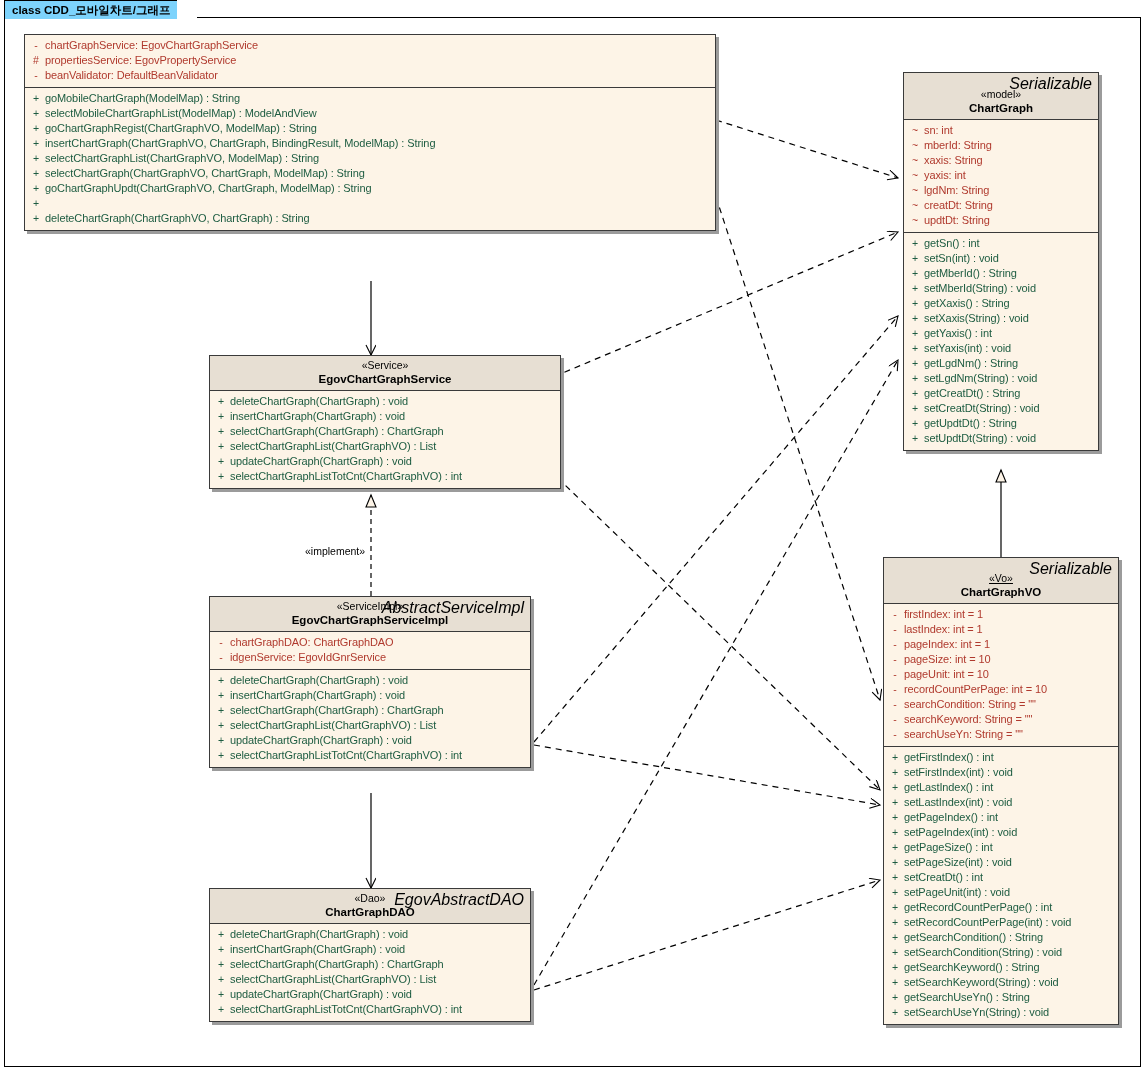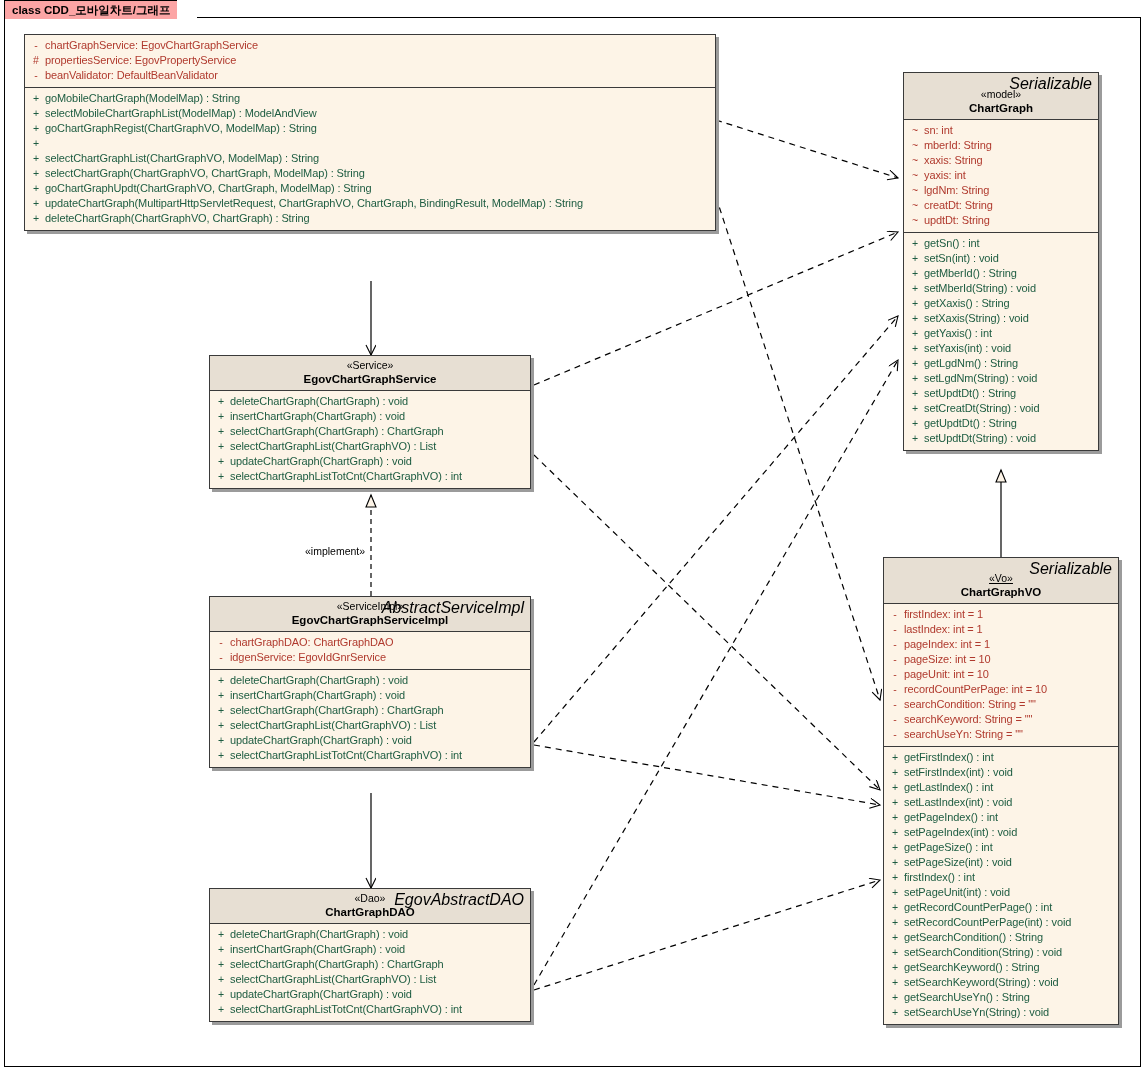--- a/index.html
+++ b/index.html
@@ -24,21 +24,21 @@
     background: #ffffff;
   }
   
   #title-tab {
     position: absolute;
     left: 4px; top: 0px;
     height: 19px;
     padding: 1px 26px 0 7px;
     border: 1px solid #000;
     border-bottom: none;
-    background: #fca5a5;
+    background: #7dd3fc;
     font-size: 11.5px;
     font-weight: bold;
     color: #000;
     line-height: 17px;
     white-space: nowrap;
     z-index: 6;
   }
   #title-tab-slant {
     position: absolute;
     right: -1px; top: -1px;
@@ -193,45 +193,45 @@
         <div class="feat meth">
           <span class="vis">+</span>
           <span class="txt">selectMobileChartGraphList(ModelMap) : ModelAndView</span>
         </div>
         <div class="feat meth">
           <span class="vis">+</span>
           <span class="txt">goChartGraphRegist(ChartGraphVO, ModelMap) : String</span>
         </div>
         <div class="feat meth">
           <span class="vis">+</span>
+          <span class="txt">insertChartGraph(ChartGraphVO, ChartGraph, BindingResult, ModelMap) : String</span>
         </div>
         <div class="feat meth">
           <span class="vis">+</span>
           <span class="txt">selectChartGraphList(ChartGraphVO, ModelMap) : String</span>
         </div>
         <div class="feat meth">
           <span class="vis">+</span>
           <span class="txt">selectChartGraph(ChartGraphVO, ChartGraph, ModelMap) : String</span>
         </div>
         <div class="feat meth">
           <span class="vis">+</span>
           <span class="txt">goChartGraphUpdt(ChartGraphVO, ChartGraph, ModelMap) : String</span>
         </div>
         <div class="feat meth">
           <span class="vis">+</span>
-          <span class="txt">updateChartGraph(MultipartHttpServletRequest, ChartGraphVO, ChartGraph, BindingResult, ModelMap) : String</span>
         </div>
         <div class="feat meth">
           <span class="vis">+</span>
           <span class="txt">deleteChartGraph(ChartGraphVO, ChartGraph) : String</span>
         </div>
       </div>
   </div>
 
-  <div class="cls" id="cls-service" style="left:209px; top:355px; width:322px;">
+  <div class="cls" id="cls-service" style="left:209px; top:355px; width:352px;">
     <div class="cls-head">
       <span class="parent-name"></span>
       <div class="stereotype">«Service»</div>
       <div class="cls-title">EgovChartGraphService</div>
     </div>
     <div class="compartment">
         <div class="feat meth">
           <span class="vis">+</span>
           <span class="txt">deleteChartGraph(ChartGraph) : void</span>
         </div>
@@ -408,21 +408,21 @@
         <div class="feat meth">
           <span class="vis">+</span>
           <span class="txt">getLgdNm() : String</span>
         </div>
         <div class="feat meth">
           <span class="vis">+</span>
           <span class="txt">setLgdNm(String) : void</span>
         </div>
         <div class="feat meth">
           <span class="vis">+</span>
-          <span class="txt">setUpdtDt() : String</span>
+          <span class="txt">getCreatDt() : String</span>
         </div>
         <div class="feat meth">
           <span class="vis">+</span>
           <span class="txt">setCreatDt(String) : void</span>
         </div>
         <div class="feat meth">
           <span class="vis">+</span>
           <span class="txt">getUpdtDt() : String</span>
         </div>
         <div class="feat meth">
@@ -504,21 +504,21 @@
         <div class="feat meth">
           <span class="vis">+</span>
           <span class="txt">getPageSize() : int</span>
         </div>
         <div class="feat meth">
           <span class="vis">+</span>
           <span class="txt">setPageSize(int) : void</span>
         </div>
         <div class="feat meth">
           <span class="vis">+</span>
-          <span class="txt">firstIndex() : int</span>
+          <span class="txt">setCreatDt() : int</span>
         </div>
         <div class="feat meth">
           <span class="vis">+</span>
           <span class="txt">setPageUnit(int) : void</span>
         </div>
         <div class="feat meth">
           <span class="vis">+</span>
           <span class="txt">getRecordCountPerPage() : int</span>
         </div>
         <div class="feat meth">

